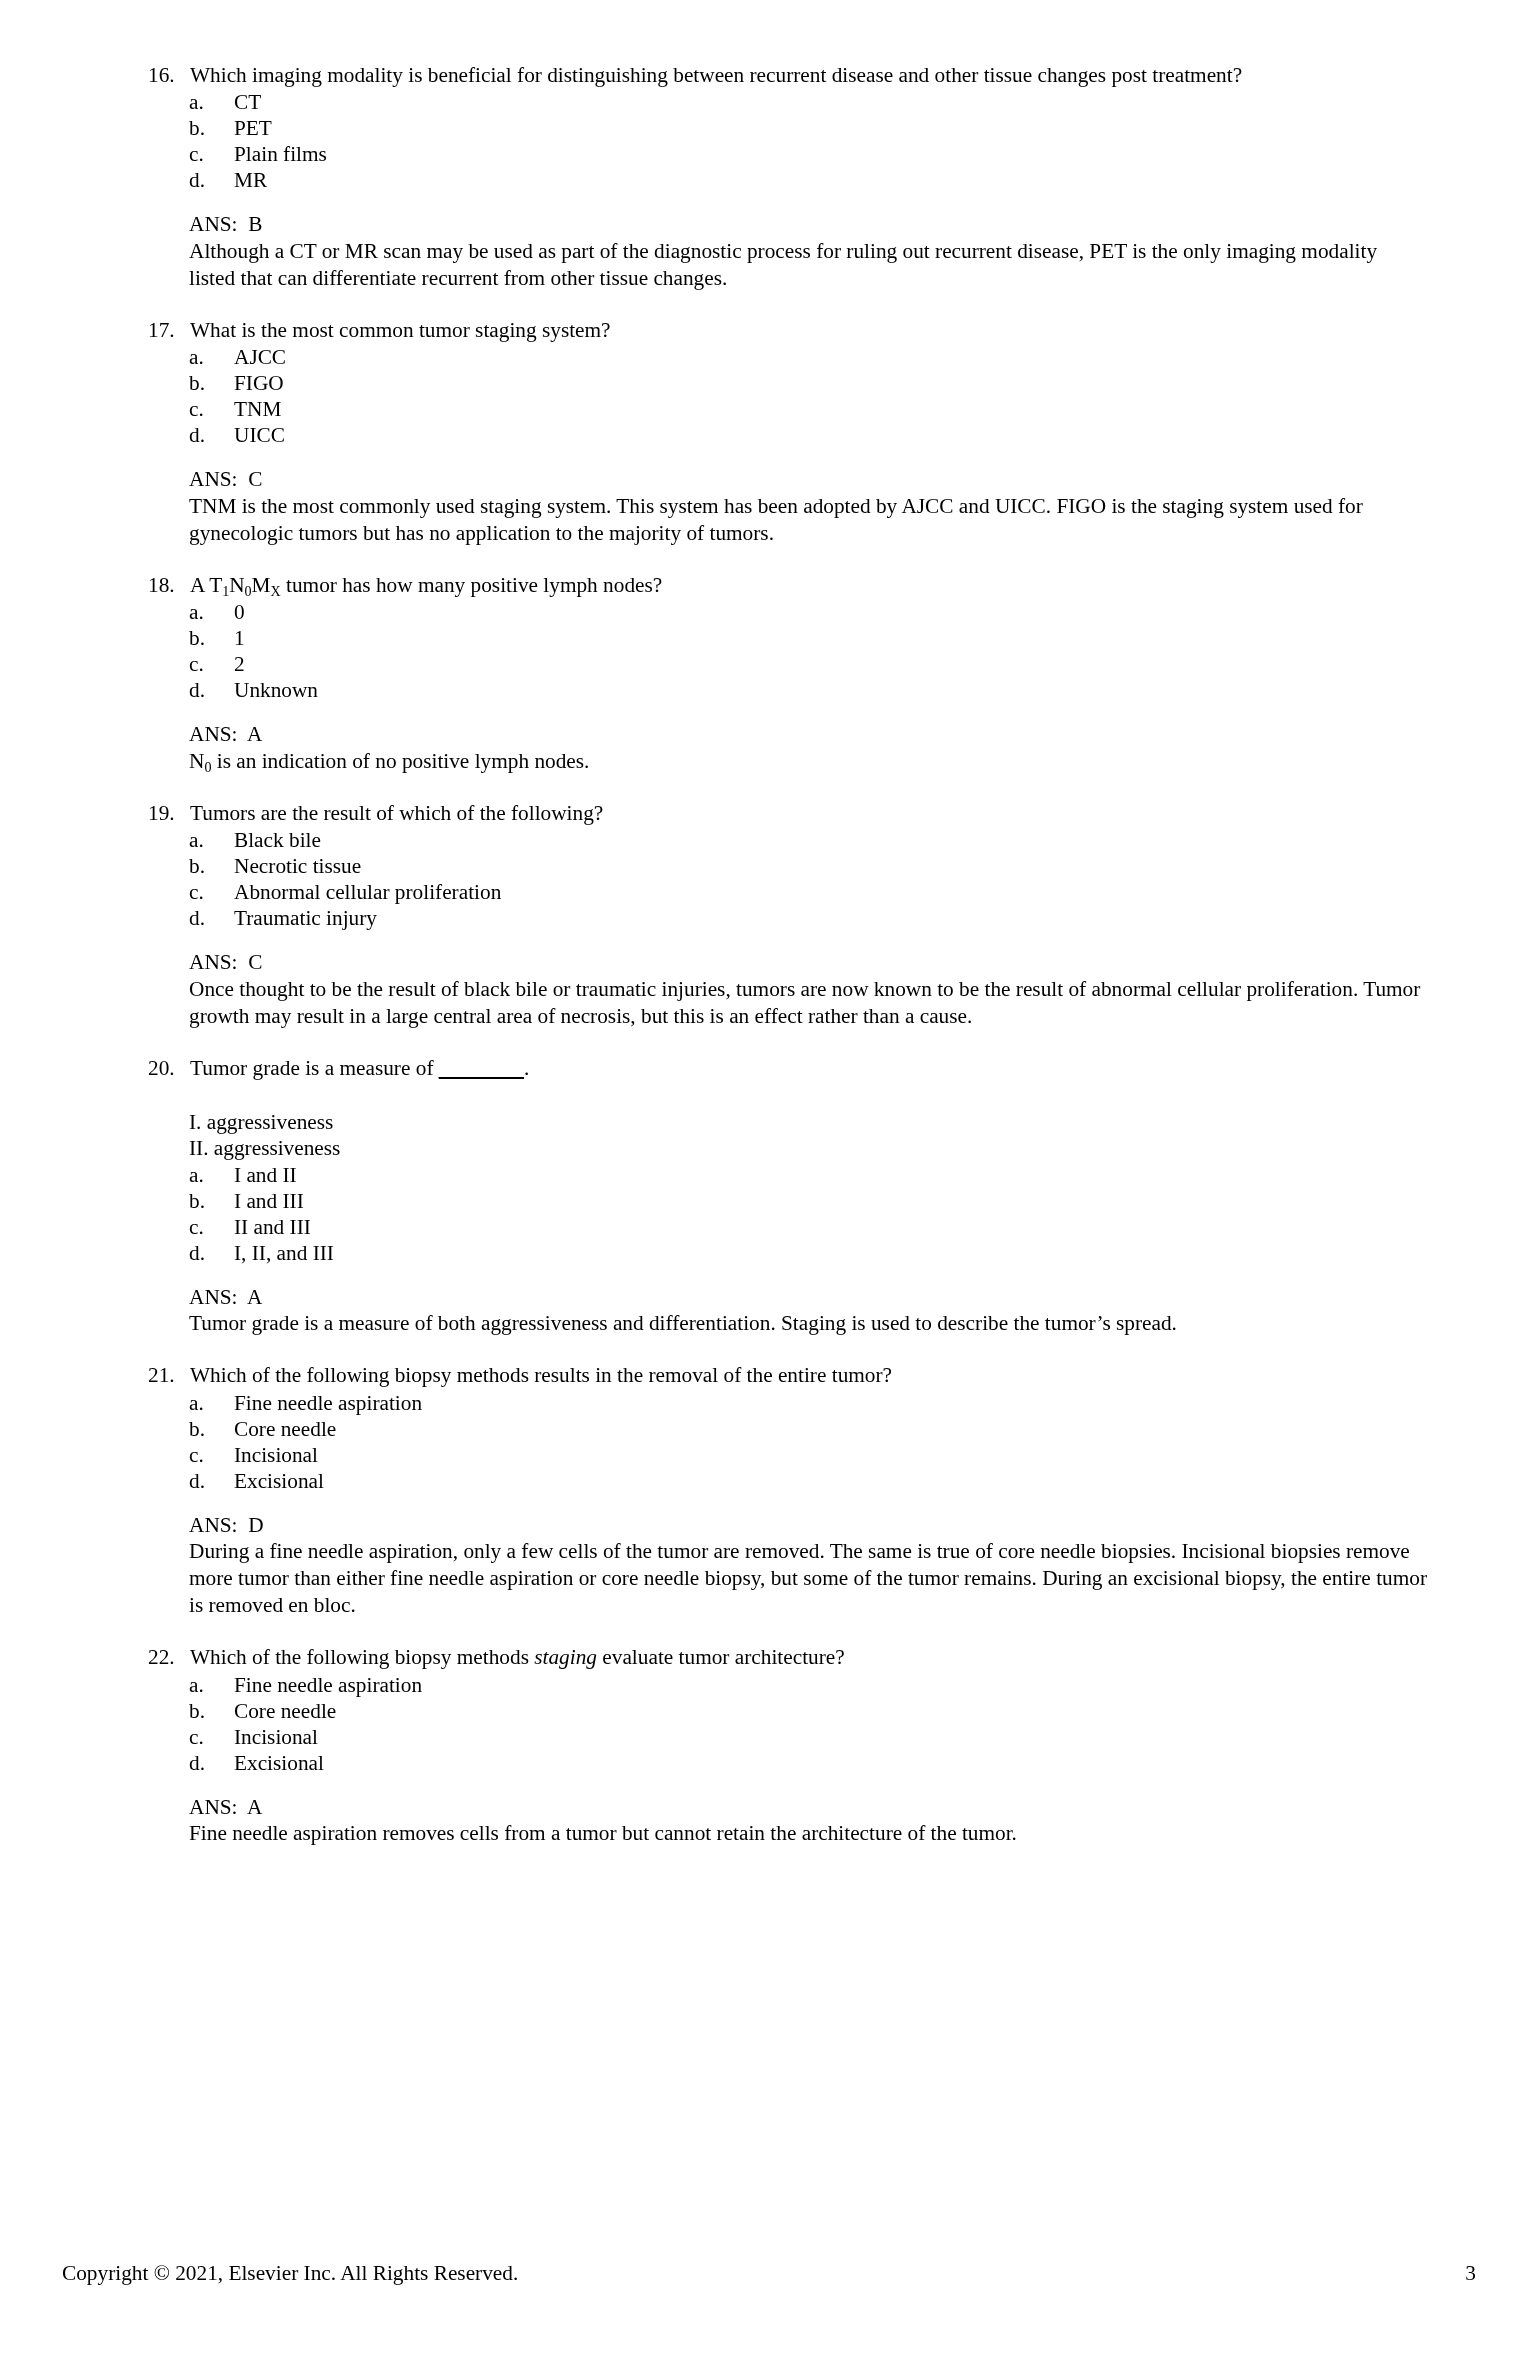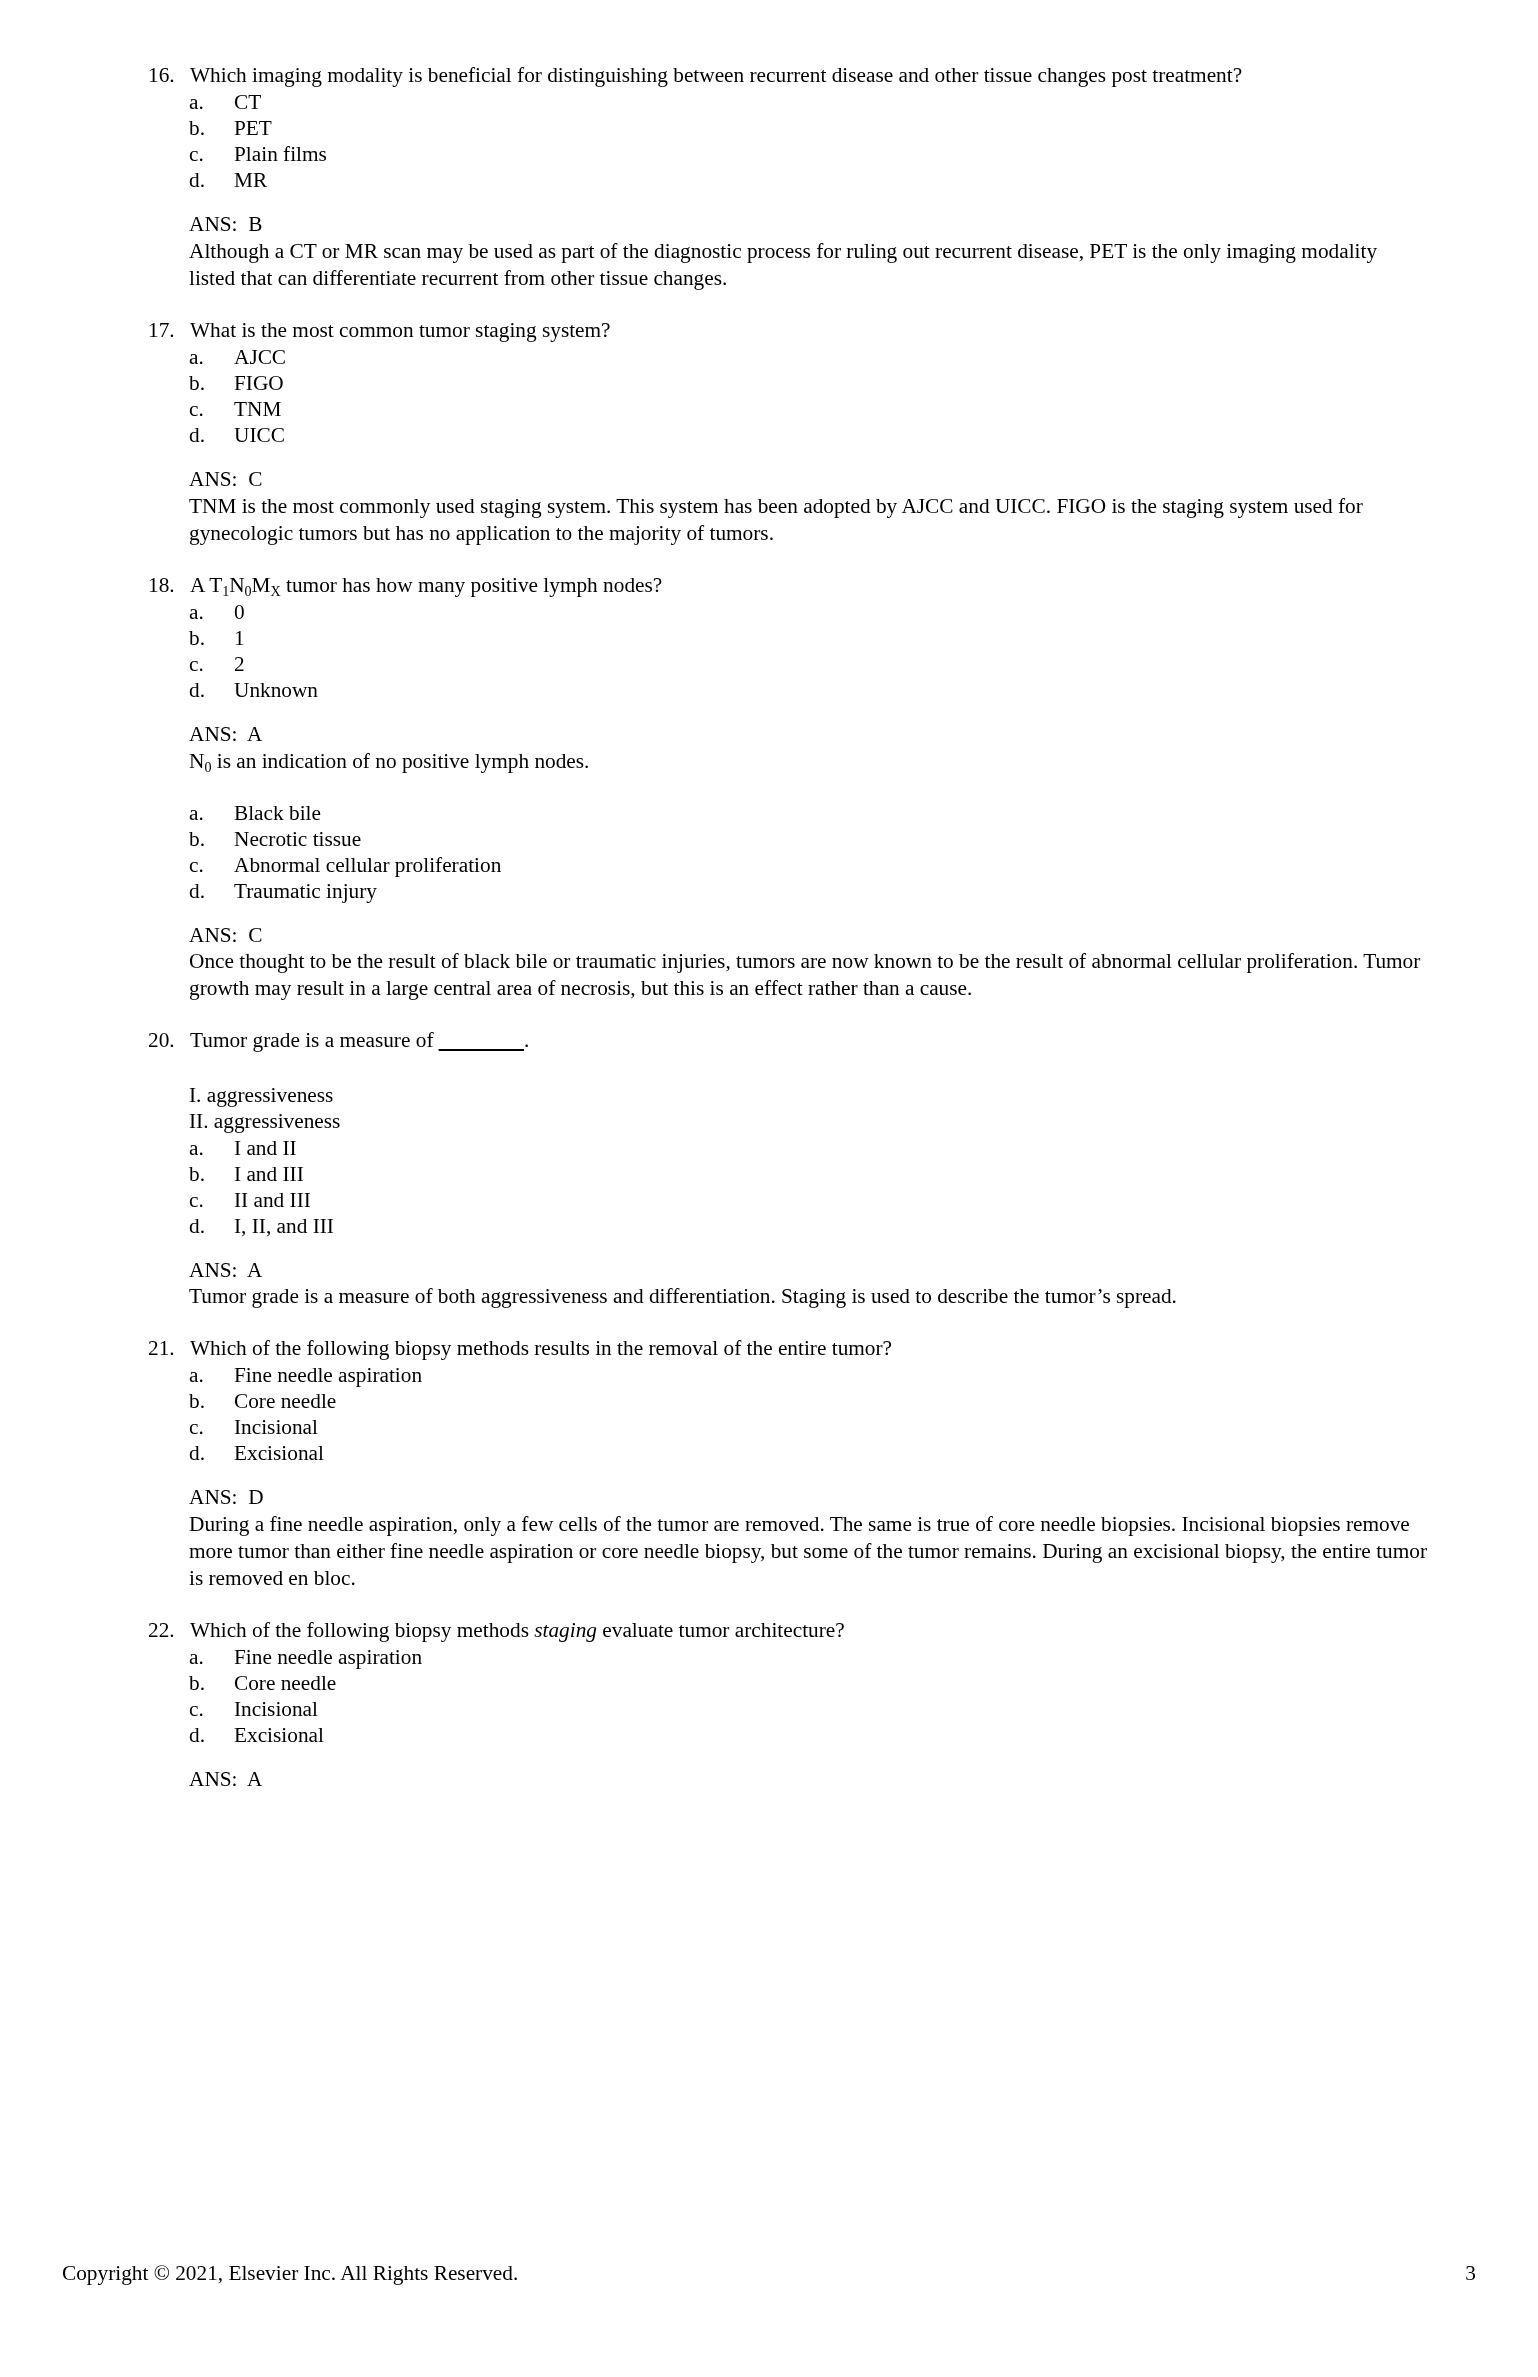--- a/index.html
+++ b/index.html
@@ -206,20 +206,24 @@
           <span class="opttext">Unknown</span>
         </div>
       </div>
       <div class="ansblock">
         <div class="ansline"><span>ANS:</span>  <span>A</span></div>
         <div class="expl">N<sub>0</sub> is an indication of no positive lymph nodes.</div>
       </div>
     </div>
 
     <div class="qblock">
+      <div class="qhead">
+        <span class="qnum">19.</span>
+        <span class="qtext">Tumors are the result of which of the following?</span>
+      </div>
       <div class="options">
         <div class="opt">
           <span class="optletter">a.</span>
           <span class="opttext">Black bile</span>
         </div>
         <div class="opt">
           <span class="optletter">b.</span>
           <span class="opttext">Necrotic tissue</span>
         </div>
         <div class="opt">
@@ -317,20 +321,21 @@
           <span class="optletter">c.</span>
           <span class="opttext">Incisional</span>
         </div>
         <div class="opt">
           <span class="optletter">d.</span>
           <span class="opttext">Excisional</span>
         </div>
       </div>
       <div class="ansblock">
         <div class="ansline"><span>ANS:</span>  <span>A</span></div>
+        <div class="expl">Fine needle aspiration removes cells from a tumor but cannot retain the architecture of the tumor.</div>
       </div>
     </div>
 
   </div>
 
   <div class="footer">
     <span>Copyright © 2021, Elsevier Inc. All Rights Reserved.</span>
     <span>3</span>
   </div>
 </div>

